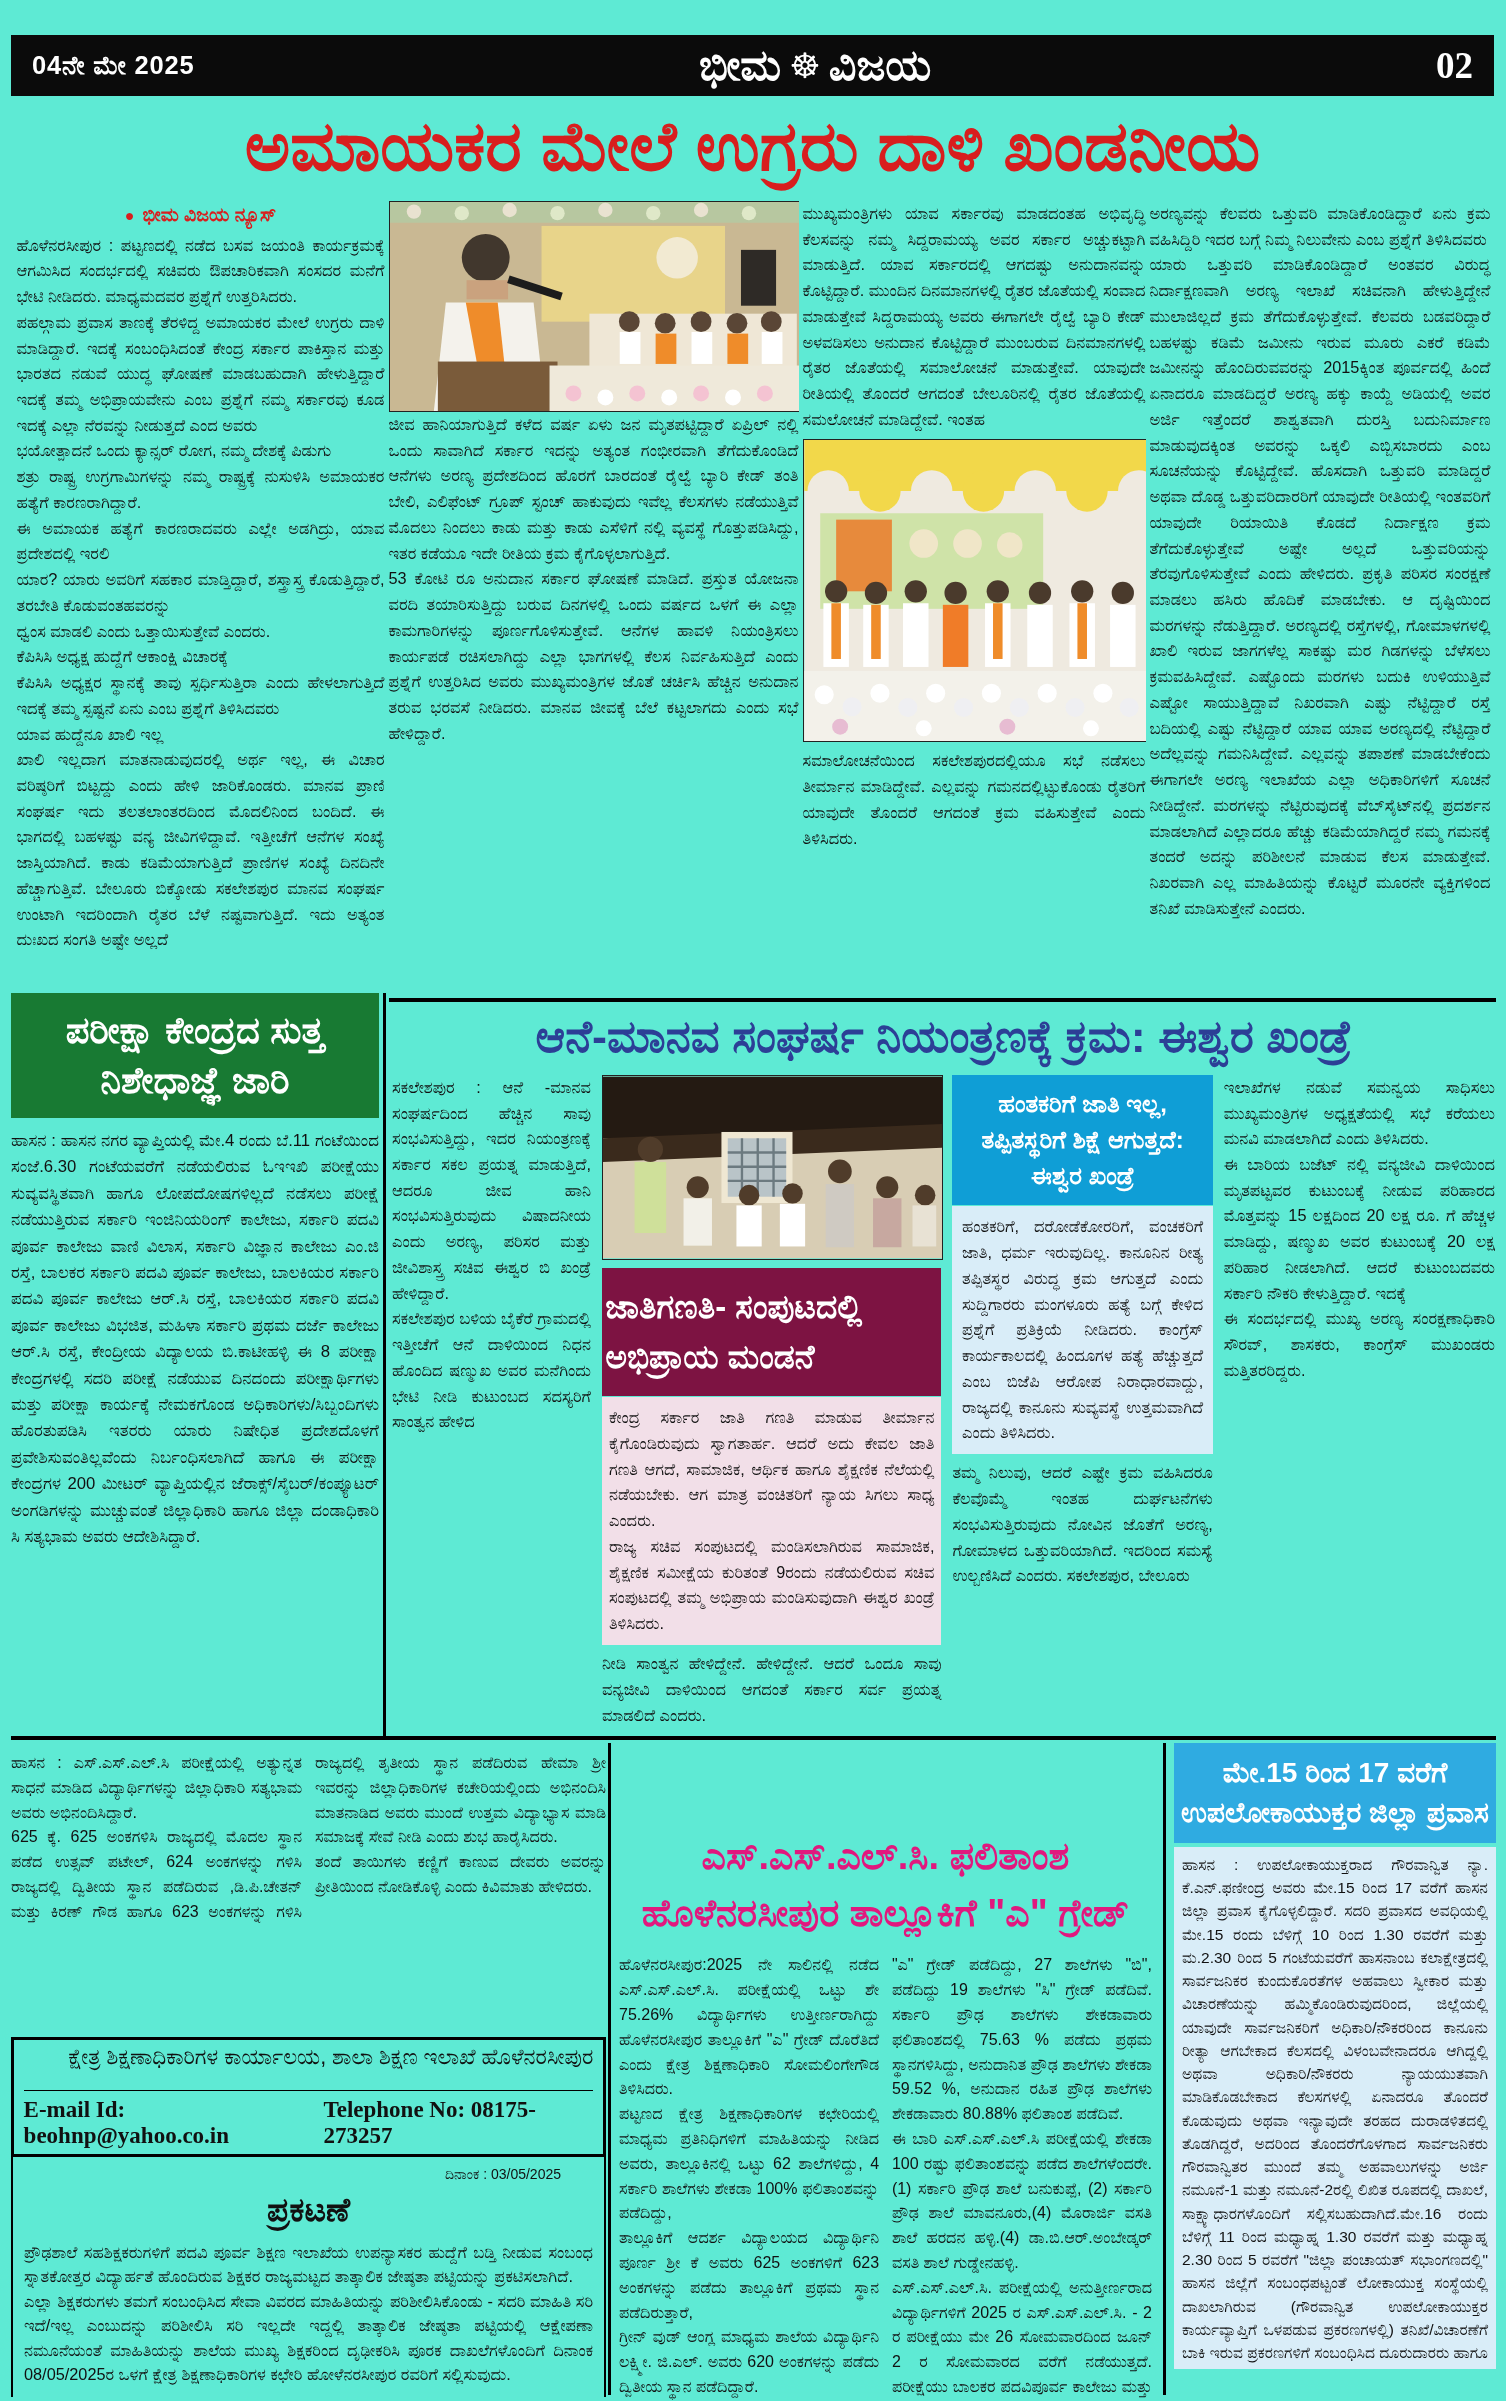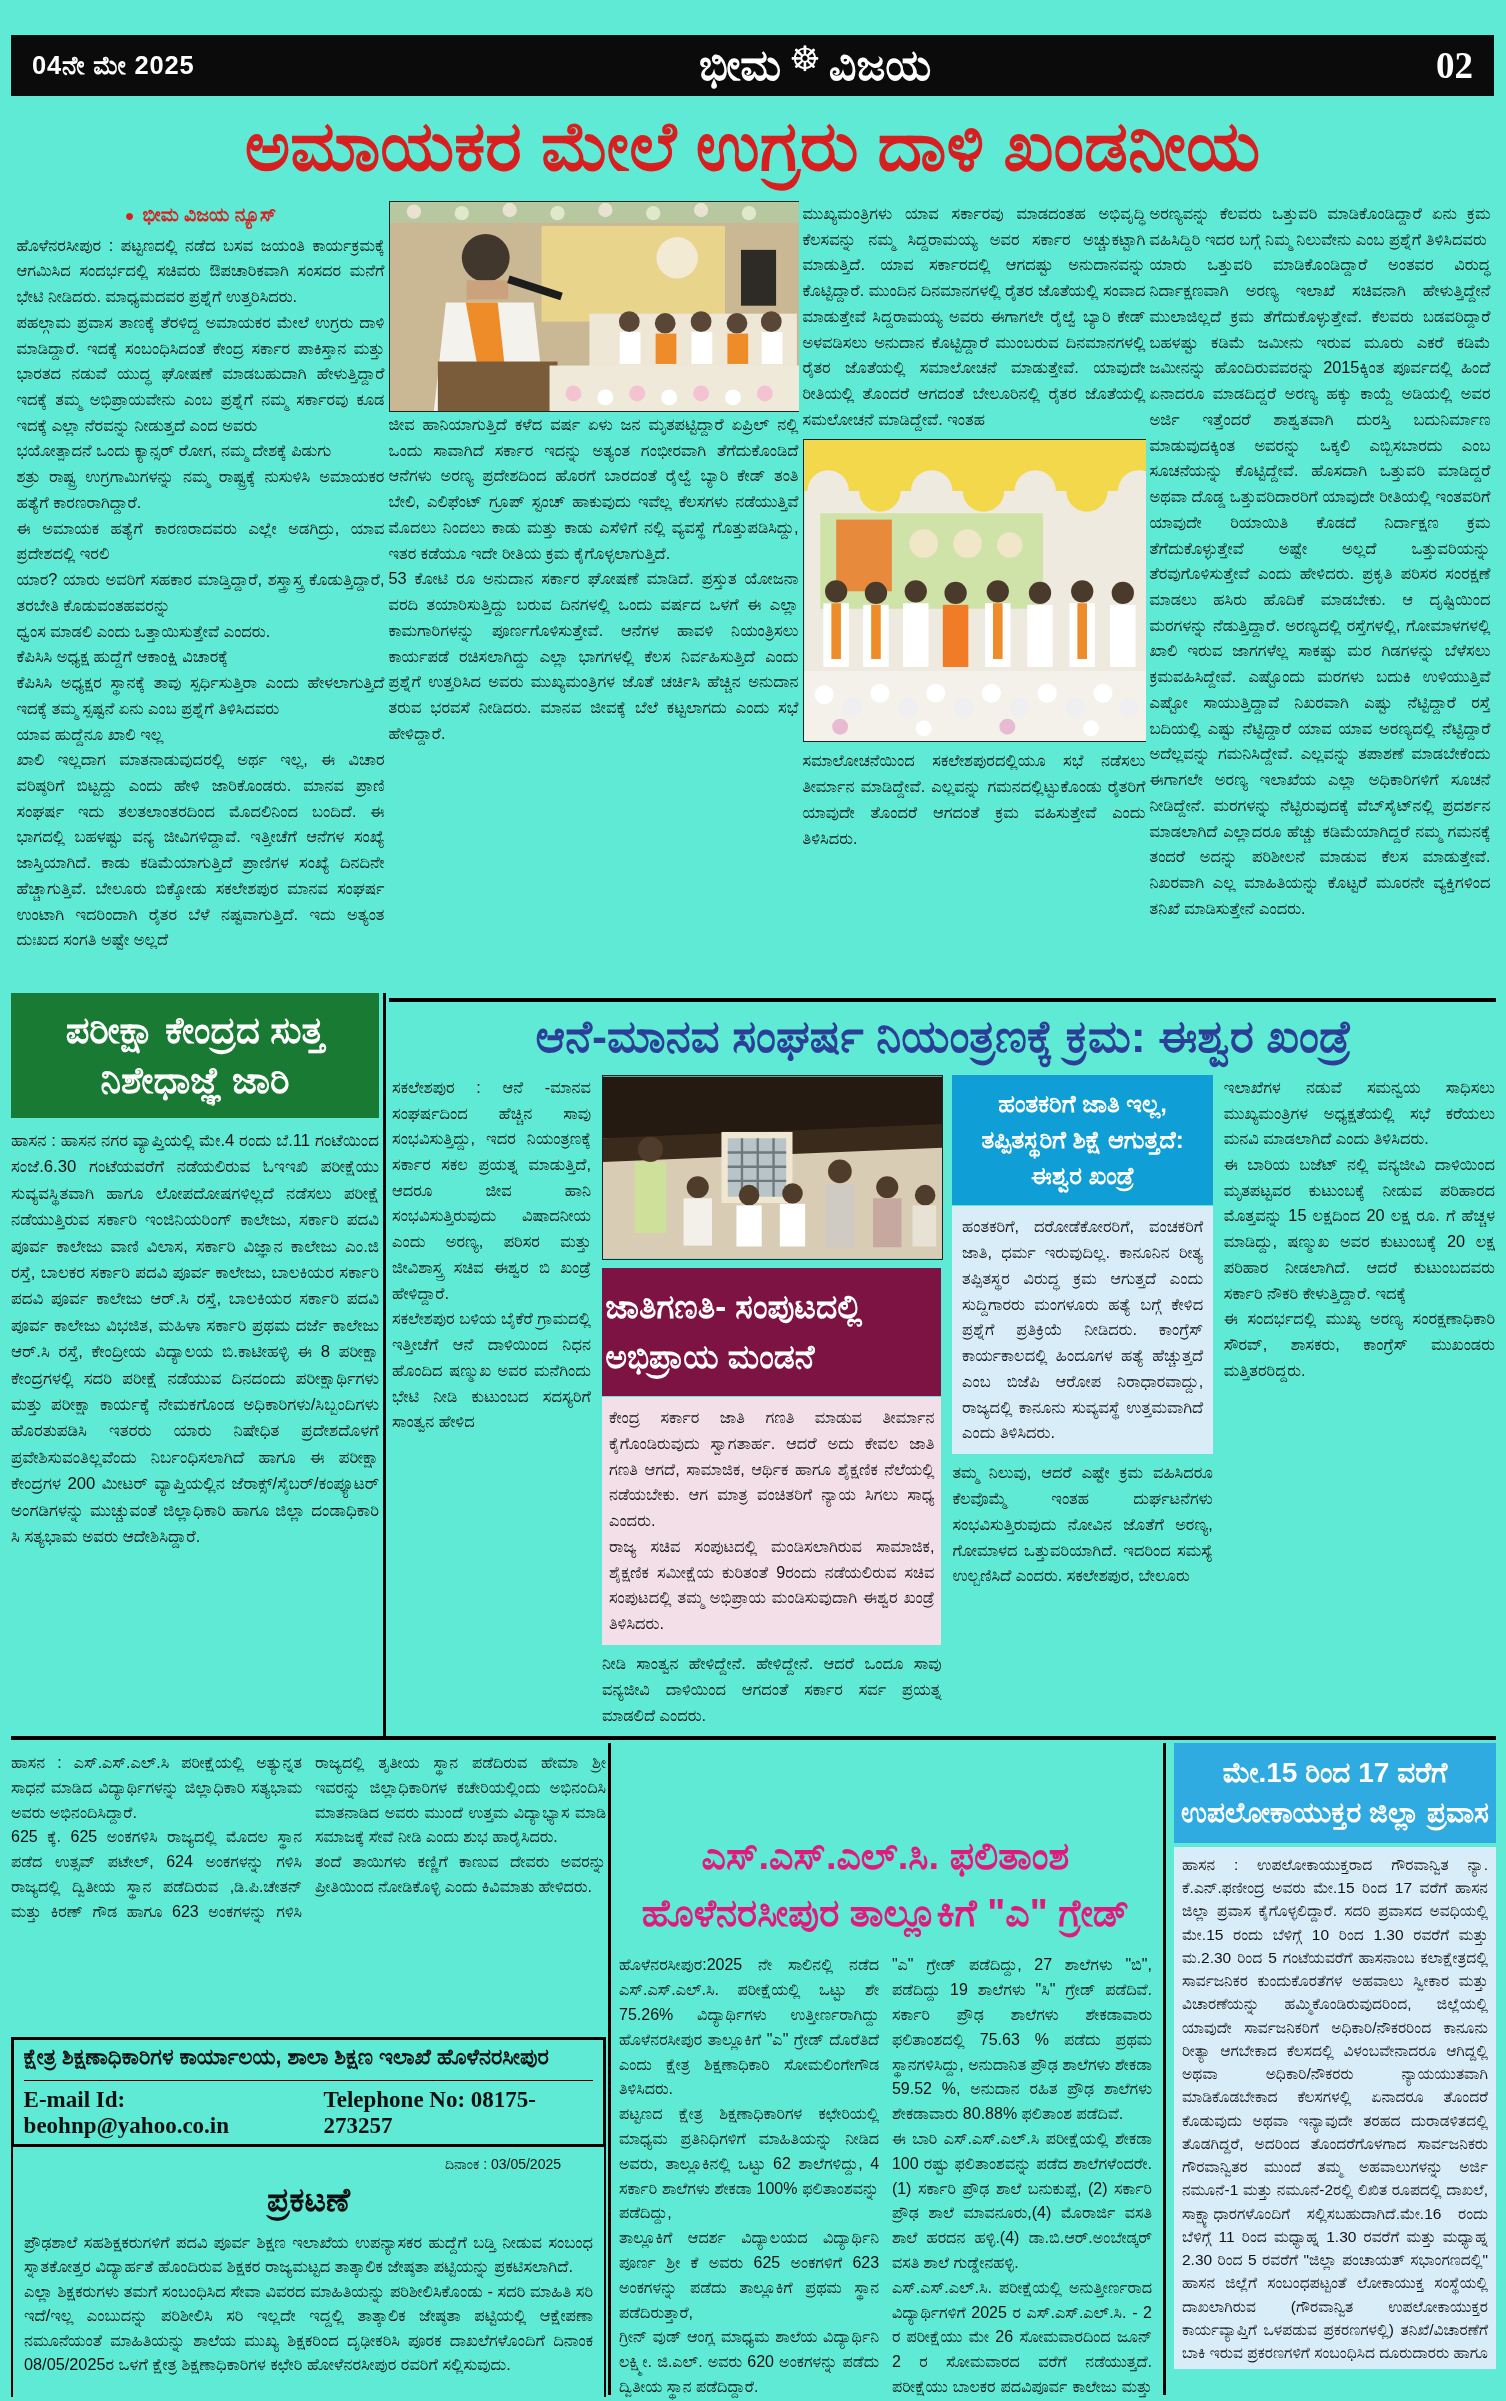--- a/index.html
+++ b/index.html
@@ -3,21 +3,21 @@
 <meta charset="utf-8">
 <style>
   html,body{margin:0;padding:0;background:#e8e8e8;}
   #page{position:relative;width:1507px;height:2401px;background:#5eead4;
         font-family:"Liberation Sans","DejaVu Sans",sans-serif;color:#111;overflow:hidden;}
   .abs{position:absolute;}
   
   .mast{left:11px;top:35px;width:1483px;height:61px;background:#0b0b0b;color:#fff;
         display:flex;align-items:center;justify-content:space-between;padding:0 21px;box-sizing:border-box;}
   .mast-date{font-size:25.5px;font-weight:bold;letter-spacing:0.8px;}
-  .mast-title{font-size:43px;font-weight:bold;display:flex;align-items:flex-start;gap:8px;}
+  .mast-title{font-size:43px;font-weight:bold;display:flex;align-items:center;gap:8px;}
   .chakra{font-size:35px;line-height:1;}
   .mast-page{font-family:"Liberation Serif","DejaVu Serif",serif;font-size:37px;font-weight:bold;}
   
   .lead-head{left:11px;top:100px;width:1483px;height:94px;color:#d81e1e;font-size:69px;font-weight:800;
              text-align:center;line-height:94px;white-space:nowrap;}
   
   .a1{left:11px;top:201px;width:1485px;height:794px;display:flex;gap:4px;overflow:hidden;justify-content:center;}
   .a1 .col{overflow:hidden;}
   .c1{width:368px;}  .c2{width:410px;}  .c3{width:343px;}  .c4{width:341px;}
   .byline{color:#d81e1e;font-weight:bold;font-size:19px;text-align:center;margin:3.2px 0 6.4px 0;}
@@ -42,21 +42,21 @@
   .pinkbody{background:#f2dfe8;padding:8px 7px;margin-top:1.6px;}
   .bluebox{background:#0f9ed6;color:#fff;font-size:24px;font-weight:bold;text-align:center;
            padding:11px 6.4px;line-height:1.5;}
   .bluebody{background:#d9edf8;padding:8px 9.6px;margin-top:1.6px;}
   
   .b-left{left:11px;top:1743px;width:595px;height:654px;overflow:hidden;}
   .blackbox{background:#0b0b0b;color:#fff;font-size:28px;font-weight:bold;text-align:center;
             padding:8px 3.2px;white-space:nowrap;}
   .twocol{columns:2;column-gap:12.8px;margin-top:8px;font-size:16px;line-height:1.55;text-align:justify;white-space:pre-line;height:281px;overflow:hidden;}
   .officebox{border:3.2px solid #000;padding:4.8px 9.6px;margin-top:4.8px;}
-  .officetitle{font-size:21.5px;font-weight:bold;text-align:left;border-bottom:1.6px solid #000;padding-bottom:10px;}
+  .officetitle{font-size:21.5px;font-weight:normal;text-align:right;border-bottom:1.6px solid #000;padding-bottom:20px;}
   .officerow{display:flex;justify-content:space-between;font-family:"Liberation Serif","DejaVu Serif",serif;
              font-size:23px;font-weight:bold;padding-top:6.4px;}
   .noticebox{border:2.4px solid #000;border-top:none;padding:6.4px 11px;height:239px;}
   .noticedate{text-align:right;font-size:14px;padding-right:32px;margin-top:3.2px;}
   .noticetitle{text-align:center;font-size:33px;font-weight:bold;margin:8px 0 9.6px 0;}
   .noticebody{font-size:16.3px;line-height:1.5;text-align:justify;white-space:pre-line;}
   .b-mid{left:619px;top:1822px;width:533px;height:654px;overflow:hidden;}
   .sslc-head{color:#e1187e;font-size:38px;font-weight:800;text-align:center;line-height:1.5;margin:6.4px 0 11px 0;}
   .b-mid .twocol{height:486px;}
   .b-right{left:1174px;top:1743px;width:322px;height:654px;overflow:hidden;}

